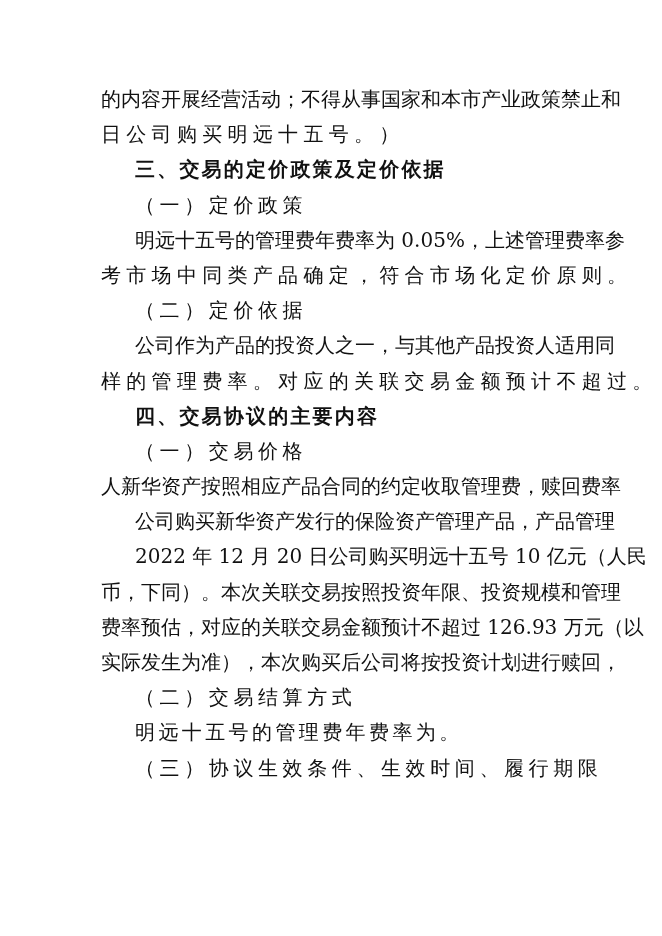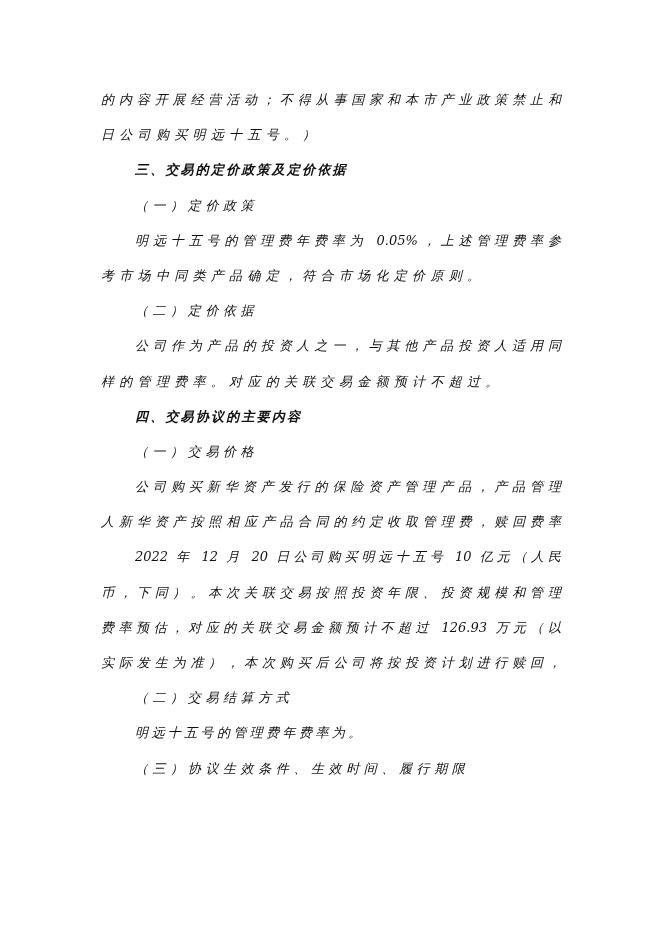--- a/index.html
+++ b/index.html
@@ -17,24 +17,23 @@
     }
     .page {
       position: absolute;
       left: 101px;
       top: 82px;
       width: 460px;
     }
     .line {
       height: 35.2px;
       line-height: 35.2px;
-      font-size: 13px;
+      font-size: 20px;
       white-space: nowrap;
       letter-spacing: 5.4px;
-      font-style: italic;
     }
     .just {
       text-align: justify;
       text-align-last: justify;
       letter-spacing: 0;
     }
     .indent { padding-left: 34px; }
     .heading {
       font-weight: bold;
       letter-spacing: 2.2px;
@@ -57,22 +56,22 @@
   <div class="line indent just">明远十五号的管理费年费率为 0.05%，上述管理费率参</div>
   <div class="line" style="letter-spacing:5.3px">考市场中同类产品确定，符合市场化定价原则。</div>
 
   <div class="line indent sub">（二）定价依据</div>
   <div class="line indent just">公司作为产品的投资人之一，与其他产品投资人适用同</div>
   <div class="line" style="letter-spacing:5.3px">样的管理费率。对应的关联交易金额预计不超过。</div>
 
   <div class="line indent heading">四、交易协议的主要内容</div>
 
   <div class="line indent sub">（一）交易价格</div>
+  <div class="line just">人新华资产按照相应产品合同的约定收取管理费，赎回费率</div>
   <div class="line indent just">公司购买新华资产发行的保险资产管理产品，产品管理</div>
-  <div class="line just">人新华资产按照相应产品合同的约定收取管理费，赎回费率</div>
 
   <div class="line indent just">2022 年 12 月 20 日公司购买明远十五号 10 亿元（人民</div>
   <div class="line just">币，下同）。本次关联交易按照投资年限、投资规模和管理</div>
   <div class="line just">费率预估，对应的关联交易金额预计不超过 126.93 万元（以</div>
   <div class="line just">实际发生为准），本次购买后公司将按投资计划进行赎回，</div>
 
   <div class="line indent sub">（二）交易结算方式</div>
   <div class="line indent" style="letter-spacing:3.4px">明远十五号的管理费年费率为。</div>
 
   <div class="line indent sub">（三）协议生效条件、生效时间、履行期限</div>

